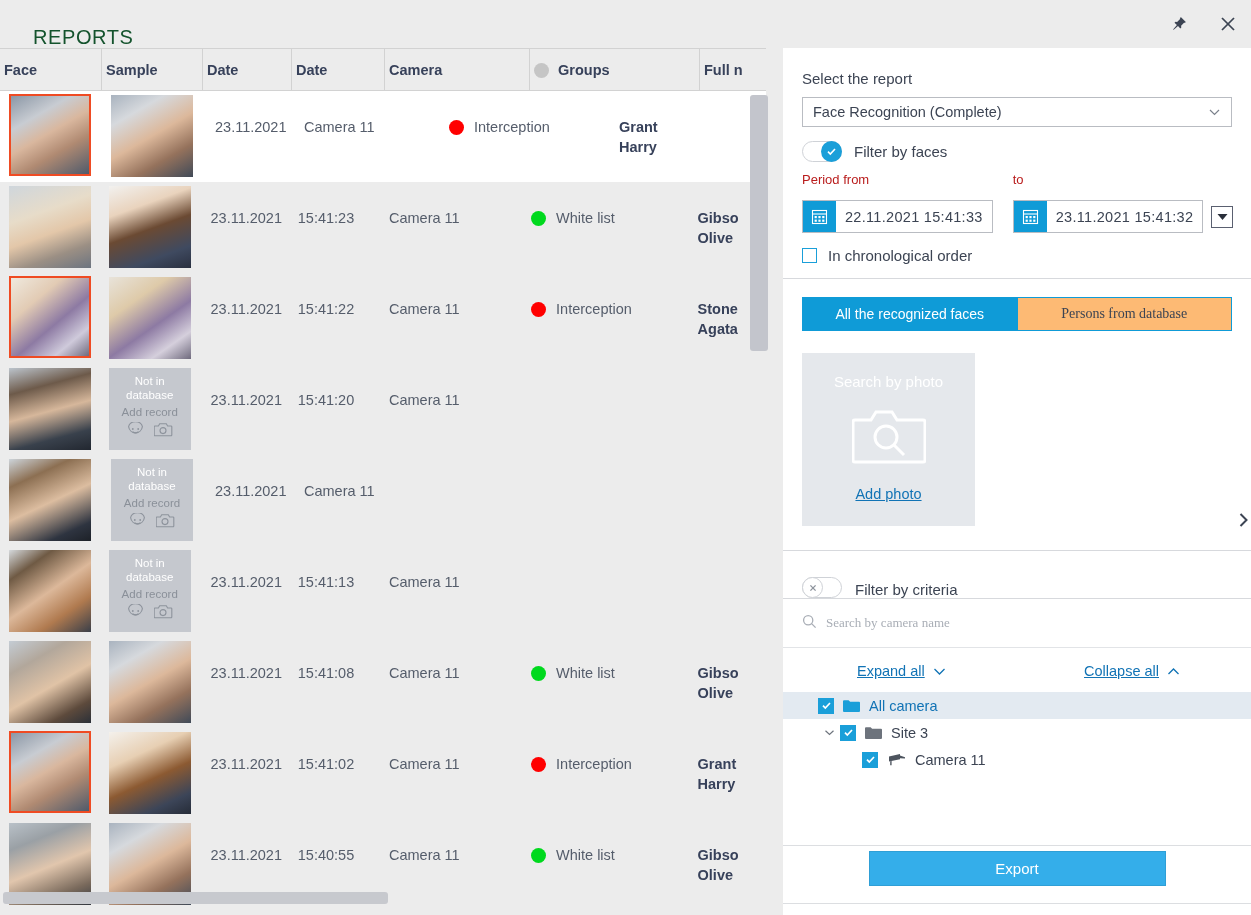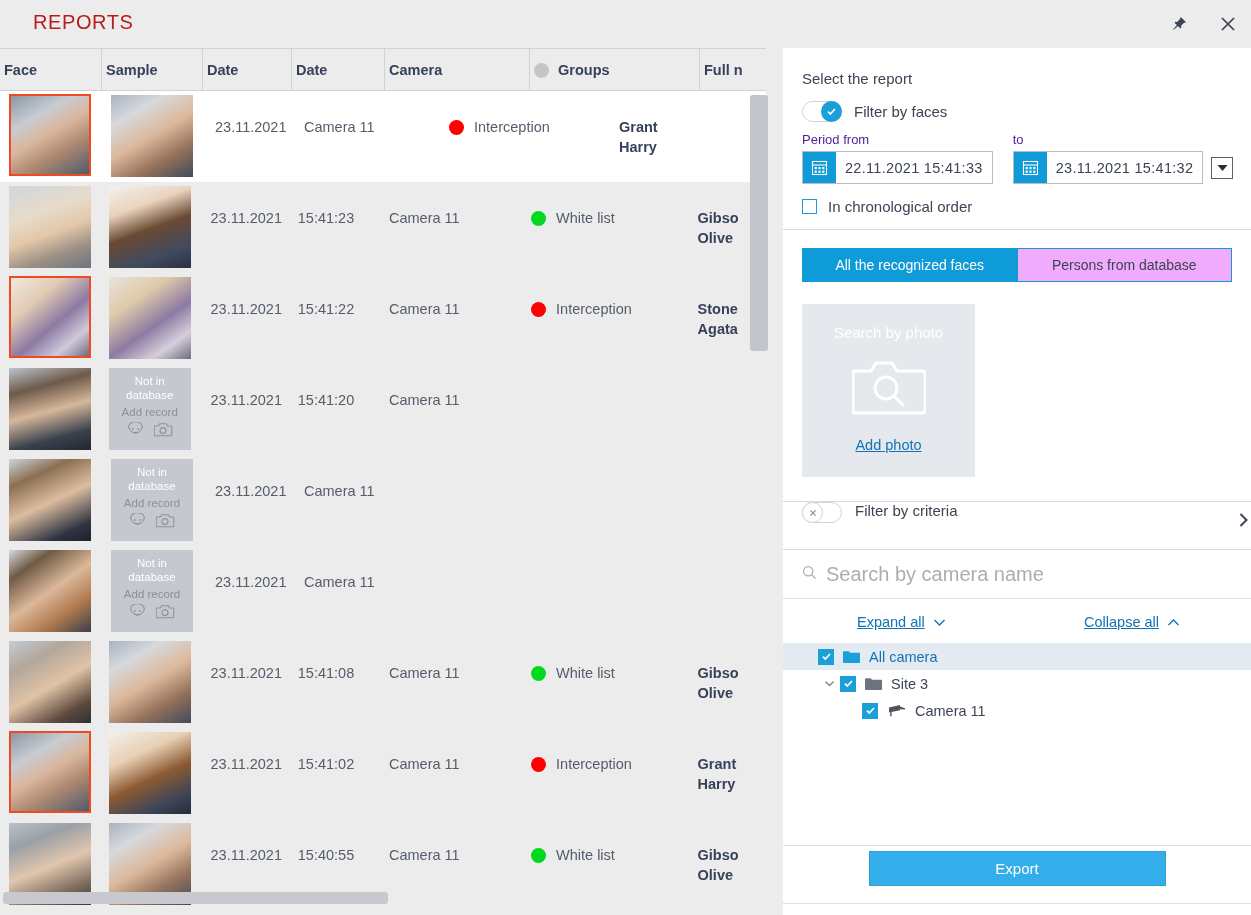--- a/index.html
+++ b/index.html
@@ -11,22 +11,22 @@
     overflow: hidden;
   }
   .app { position: relative; width: 1251px; height: 915px; }
 
   
   .titlebar {
     position: absolute; left: 0; top: 0; width: 1251px; height: 48px;
     background: #ececec;
   }
   .title-text {
-    position: absolute; left: 33px; top: 11px;
-    font-size: 20px; letter-spacing: .6px; color: #b91c1c; font-weight: 400;
+    position: absolute; left: 33px; top: 26px;
+    font-size: 20px; letter-spacing: .6px; color: #14532d; font-weight: 400;
   }
   .win-btn {
     position: absolute; top: 8px; width: 32px; height: 32px;
     display: flex; align-items: center; justify-content: center;
     cursor: pointer;
   }
   .win-btn svg { display:block; }
   #pinBtn  { left: 1163px; }
   #closeBtn{ left: 1212px; }
 
@@ -133,21 +133,21 @@
     border-radius: 50%; background: #1a9fd9; display:flex;
     align-items:center; justify-content:center;
   }
   .toggle.off .knob {
     left: -1px; right: auto; background: #ffffff; border: 1px solid #cfd2d7;
   }
   .toggle-label { font-size: 15px; margin-left: 12px; color:#3c4453; }
 
   .period-row { display: flex; margin-top: 10px; align-items: flex-end; }
   .period-col { }
-  .period-cap { font-size: 13px; color: #4c1d95; margin-bottom: 4px; }
+  .period-cap { font-size: 13px; color: #b91c1c; margin-bottom: 13px; }
   .dt-field {
     height: 33px; border: 1px solid #b9bcc2; background: #fff;
     display: flex; align-items: center; cursor: pointer;
   }
   .dt-ico {
     width: 33px; height: 31px; background: #0f9bd7; flex: none;
     display: flex; align-items: center; justify-content: center;
   }
   .dt-val { font-size: 14.5px; color: #3c4453; padding: 0 9px; letter-spacing:.3px; white-space: nowrap;}
   .dt-drop {
@@ -164,45 +164,45 @@
   .chk-label { font-size: 15px; margin-left: 11px; }
 
   .divider { height: 1px; background: #d7d9dd; margin-top: 14px; }
 
   .tabs { display: flex; margin-top: 18px; height: 34px; }
   .tab {
     flex: 1; display:flex; align-items:center; justify-content:center;
     font-size: 14px; cursor: pointer; border: 1px solid #0f9bd7;
   }
   .tab.active { background: #0f9bd7; color: #fff; border-color:#0f9bd7; }
-  .tab.inactive { background: #f0abfc; color: #3c4453; border-left: none; }
+  .tab.inactive { background: #fdba74; color: #3c4453; border-left: none; font-family: Liberation Serif, serif; }
 
   .photobox {
     margin-top: 22px; width: 173px; height: 173px; background: #e5e8ec;
     display: flex; flex-direction: column; align-items: center;
     padding-top: 20px;
   }
   .photobox .ptitle { font-size: 15px; color: #ffffff; }
   .photobox .picon { margin-top: 14px; }
   .photobox .plink {
     margin-top: 16px; font-size: 14.5px; color: #1173b5;
     text-decoration: underline; cursor: pointer;
   }
 
-  .crit-row { display: flex; align-items: flex-start; height: 47px; padding: 0 19px; }
+  .crit-row { display: flex; align-items: flex-end; height: 47px; padding: 0 19px; }
   .crit-label { font-size: 15px; margin-left: 13px; }
 
   .searchrow {
     height: 49px; display:flex; align-items:center; padding: 0 19px;
     border-bottom: 1px solid #e2e4e7;
   }
   .searchrow .s-ico { margin-right: 9px; }
   .searchrow input {
-    border: none; outline: none; font-size: 20px;
-    font-family: Liberation Sans, sans-serif; color: #7f1d1d; width: 330px;
+    border: none; outline: none; font-size: 13px;
+    font-family: Liberation Serif, serif; color: #7f1d1d; width: 330px;
     background: transparent;
   }
   .searchrow input::placeholder { color: #a9aeb6; }
 
   .expandrow { display:flex; padding: 14px 19px 0 19px; justify-content: space-between; }
   .exp-link {
     font-size: 14.5px; color: #1173b5; text-decoration: underline; cursor: pointer;
   }
   .exp-wrap { display:flex; align-items:center; gap:8px; }
   .exp-wrap.left { margin-left: 55px; }
@@ -441,20 +441,21 @@
                 <span>
                   <svg width="19" height="15" viewBox="0 0 19 15" stroke="#8d939c" stroke-width="1.1" fill="none">
                     <path d="M1 4 h3.4 l1.3 -2.2 h6.6 l1.3 2.2 h3.4 a.8 .8 0 0 1 .8 .8 v8.2 a.8 .8 0 0 1 -.8 .8 h-16 a.8 .8 0 0 1 -.8 -.8 v-8.2 a.8 .8 0 0 1 .8 -.8z"></path>
                     <circle cx="9" cy="8.6" r="3"></circle>
                   </svg>
                 </span>
               </div>
             </div>
           </div>
           <div class="cell c-date" style="width: 89px;">23.11.2021</div>
+          <div class="cell c-time" style="width: 93px;">15:41:13</div>
           <div class="cell c-camera" style="width: 145px;">Camera 11</div>
           <div class="cell c-groups" style="width: 170px;"></div>
           <div class="cell c-fullname fullname" style="width: 82px; white-space: pre-line;"></div>
         </div>
         <div class="row">
           <div class="cell c-face" style="width: 102px;">
             <div class="thumb plain" style="background-image: linear-gradient(150deg, rgb(196, 204, 212) 0%, rgb(178, 167, 155) 26%, rgb(224, 195, 166) 54%, rgb(93, 74, 60) 82%, rgb(43, 48, 56) 100%);"></div>
           </div>
           <div class="cell c-sample" style="width: 101px;">
             <div class="sample-thumb" style="background-image: linear-gradient(150deg, rgb(169, 179, 191) 0%, rgb(214, 217, 221) 24%, rgb(220, 184, 155) 50%, rgb(149, 114, 92) 74%, rgb(64, 74, 88) 100%);"></div>
@@ -516,20 +517,28 @@
   <div class="hscroll-thumb"></div>
 
   <div class="panel-leftline"></div>
 
   <div class="panel">
     <div class="panel-scroll">
 
       <div class="sec" style="padding-top:22px;">
         <div class="label-sm">Select the report</div>
 
+        <div class="select-box">
+          <span>Face Recognition (Complete)</span>
+          <span class="chev">
+            <svg width="13" height="13" viewBox="0 0 13 13" stroke="#7b828c" stroke-width="1.2" fill="none">
+              <polyline points="2,4 6.5,8.5 11,4"></polyline>
+            </svg>
+          </span>
+        </div>
 
         <div class="toggle-row">
           <div class="toggle">
             <div class="knob">
               <svg width="11" height="11" viewBox="0 0 11 11" stroke="#fff" stroke-width="1.6" fill="none">
                 <polyline points="2,5.6 4.3,8 9,3"></polyline>
               </svg>
             </div>
           </div>
           <div class="toggle-label">Filter by faces</div>

